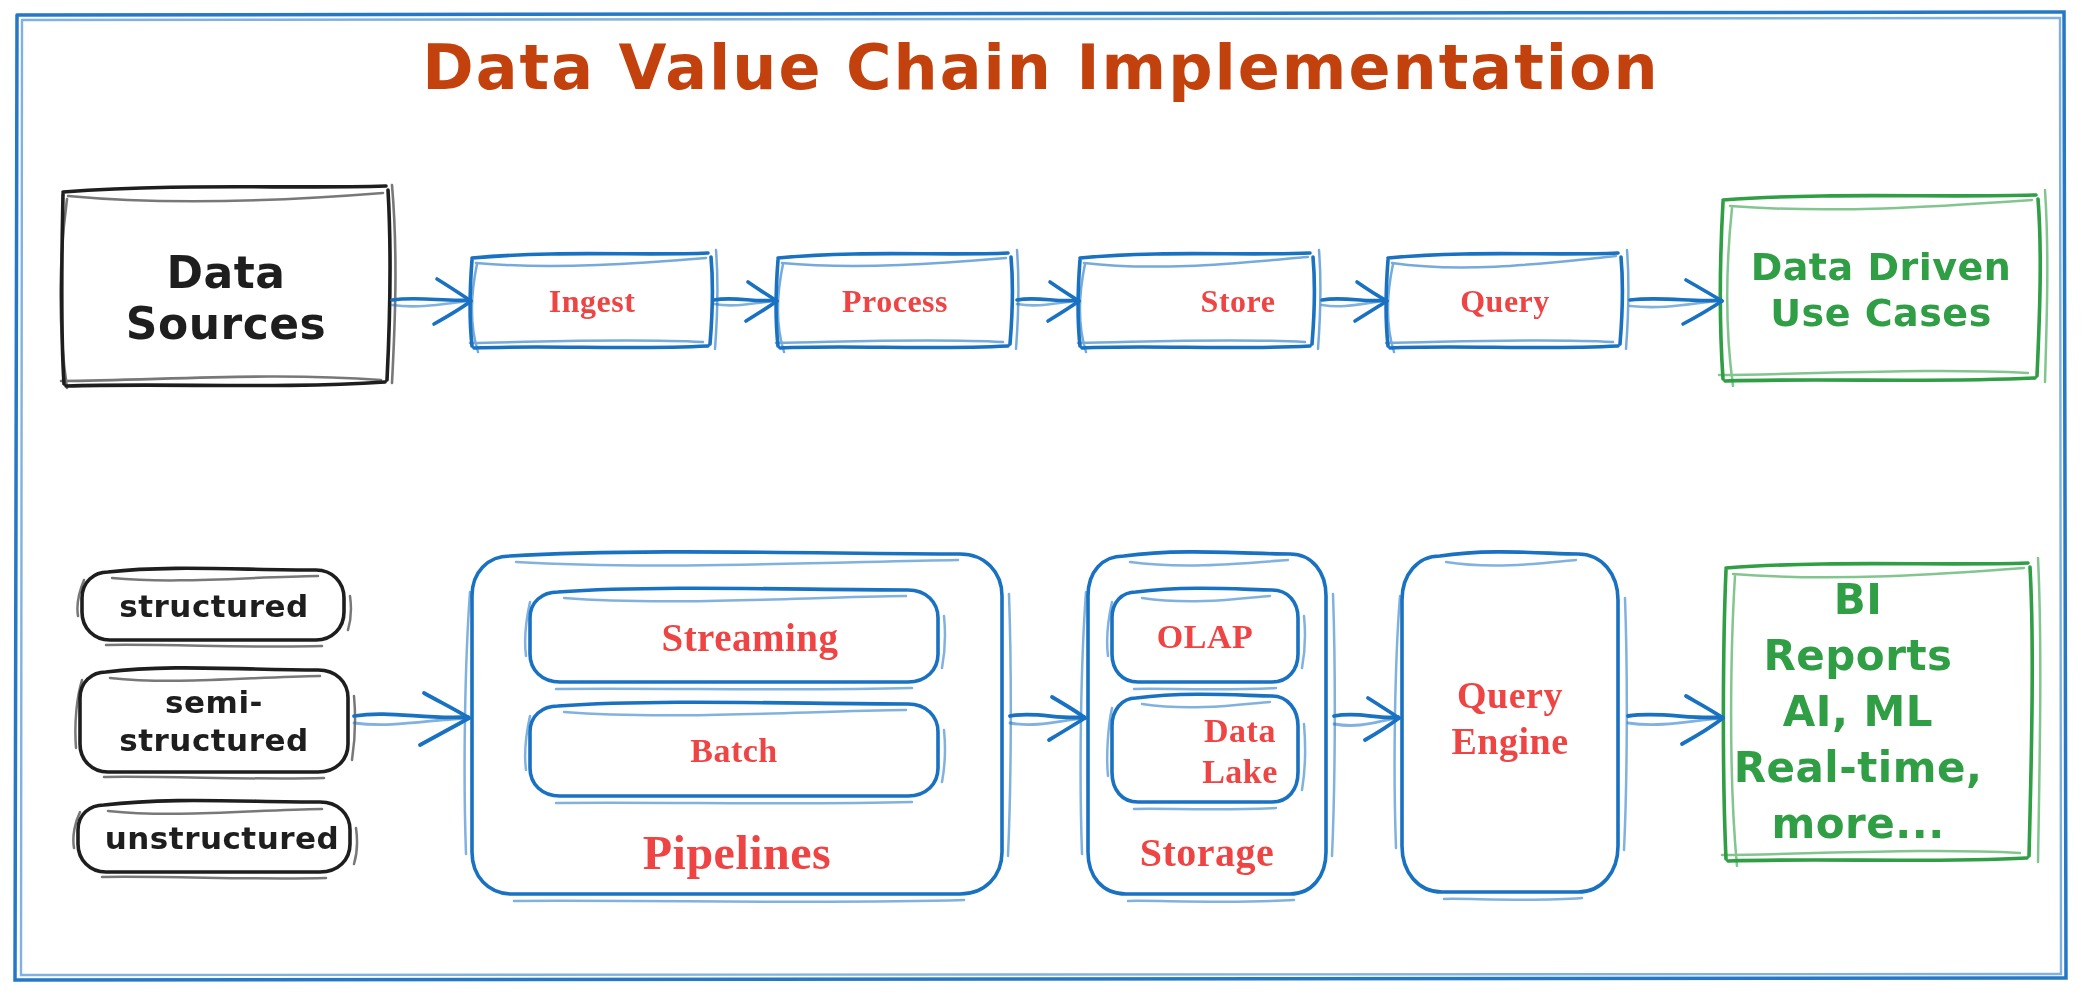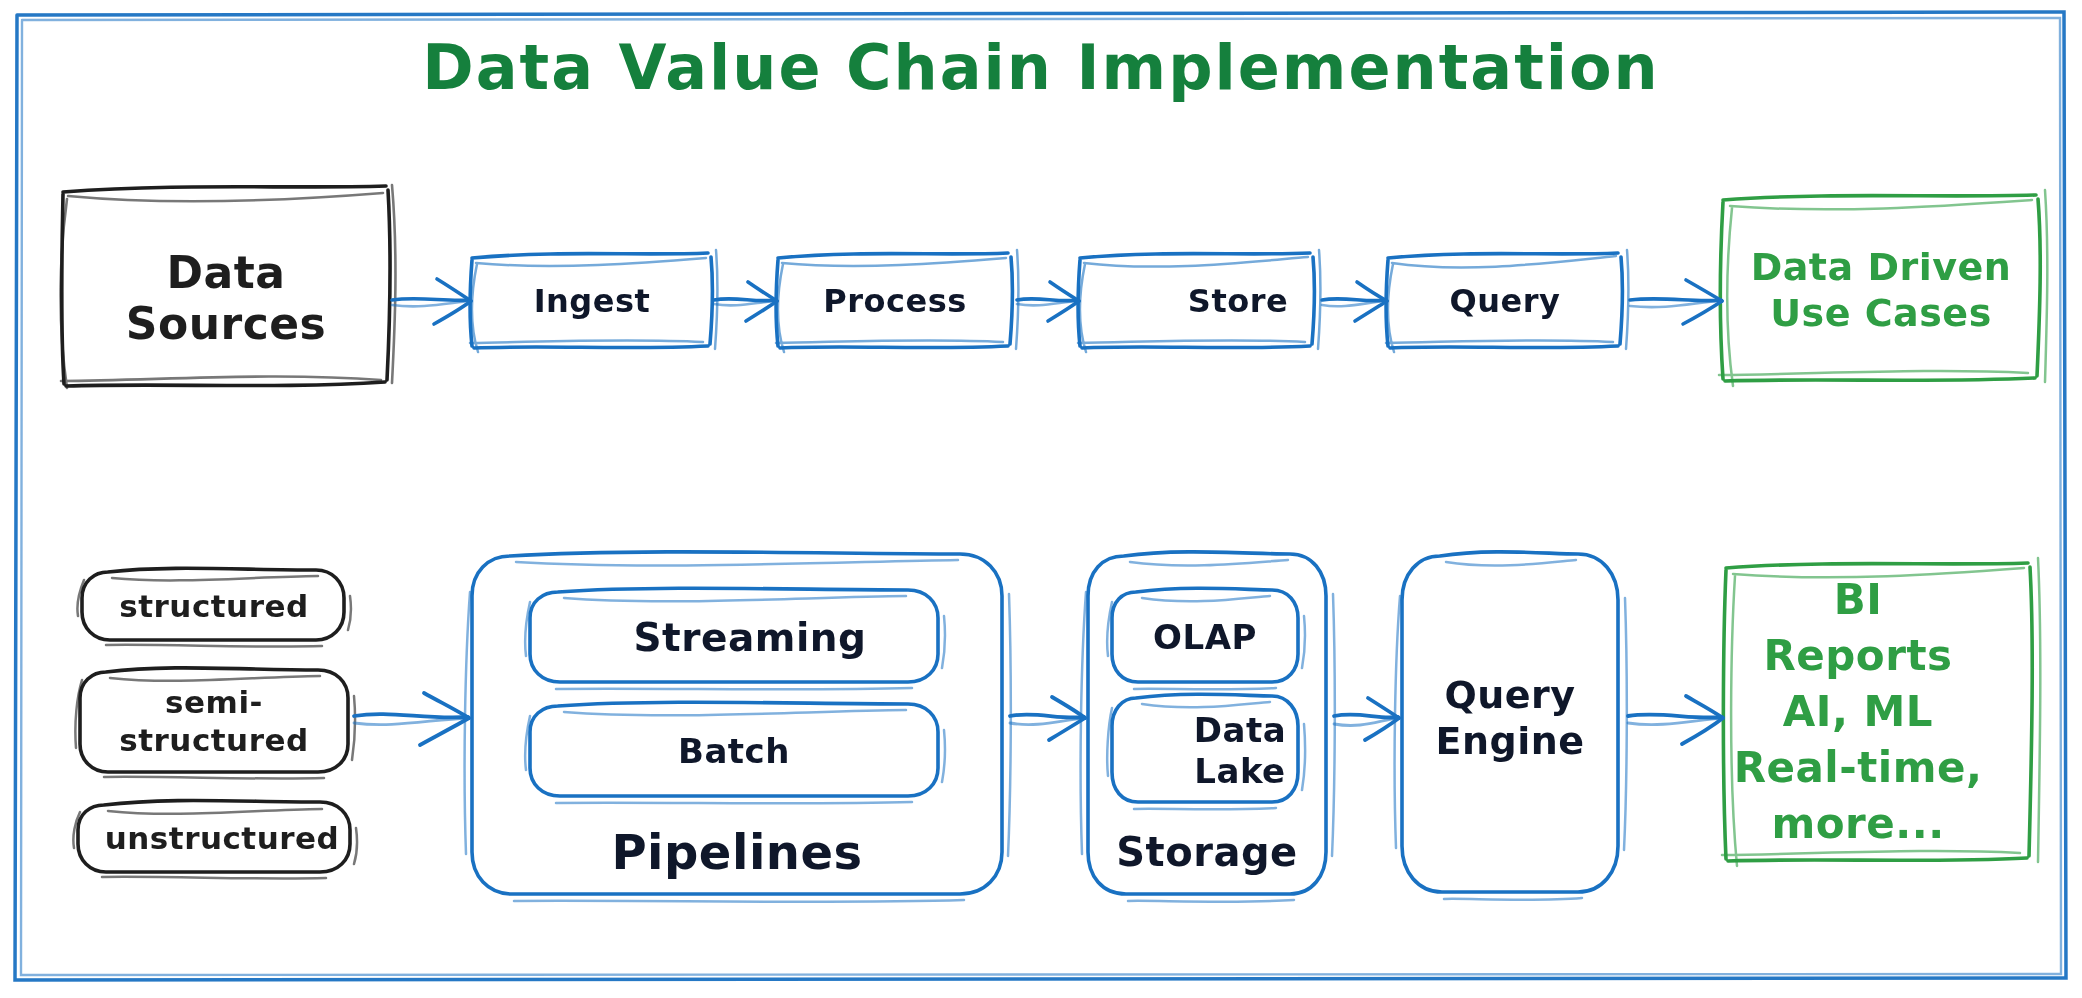--- a/index.html
+++ b/index.html
@@ -30,29 +30,29 @@
     flex-direction: column;
     align-items: center;
     justify-content: center;
     text-align: center;
     font-family: "DejaVu Sans", sans-serif;
     font-weight: 600;
     letter-spacing: 0.5px;
     pointer-events: none;
     white-space: pre-line;
   }
-  .blue  { color: #0f172a; }
+  .blue  { color: #ef4444; font-family: Liberation Serif, serif; }
   .green { color: #2f9e44; }
   .black { color: #1e1e1e; }
 
   #title {
     left: 0; top: 22px; width: 2082px; height: 90px;
     font-size: 62px;
     font-weight: 600;
-    color: #15803d;
+    color: #c2410c;
     letter-spacing: 2px;
   }
   .line2 { line-height: 1.22; }
   .line5 { line-height: 1.33; }
 </style>
 </head>
 <body>
 
 <div id="canvas">
 

